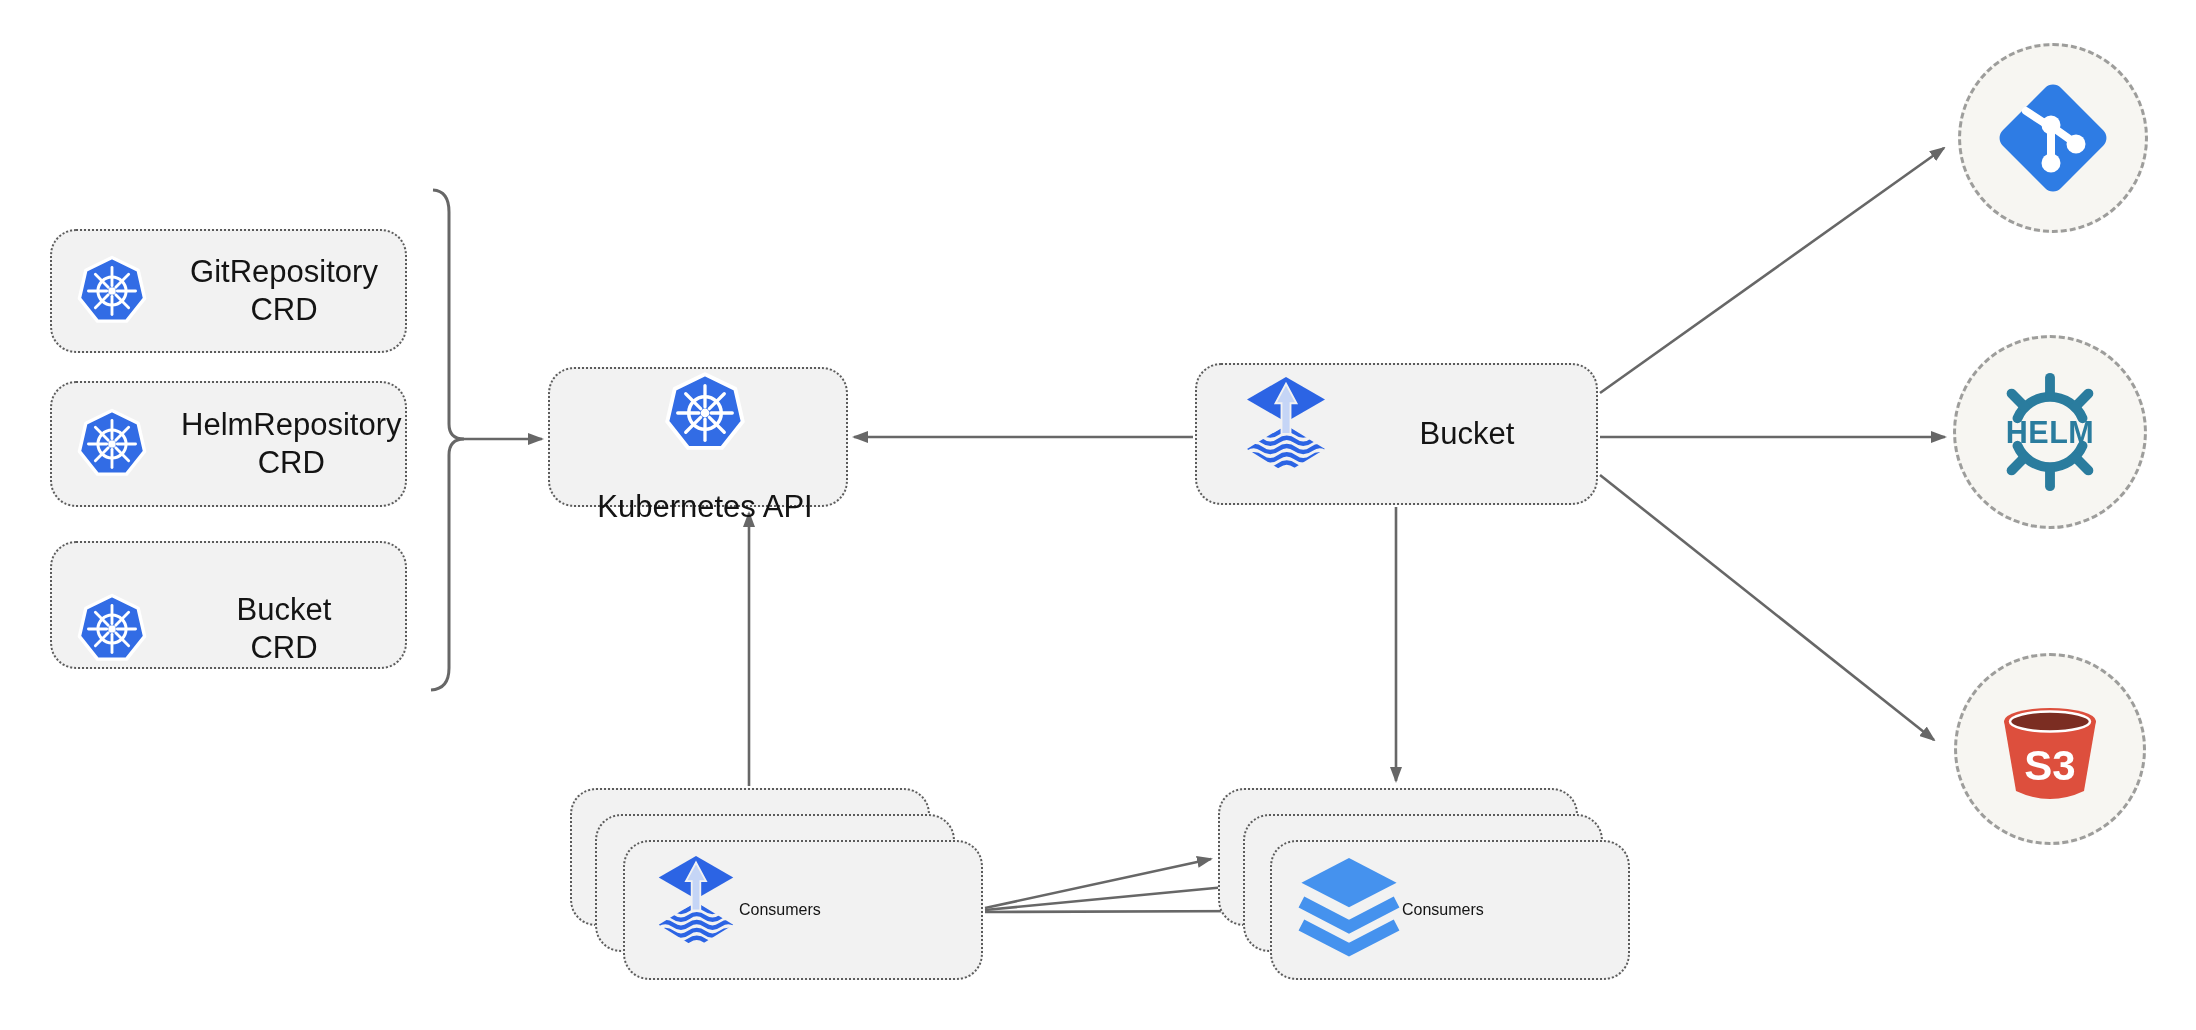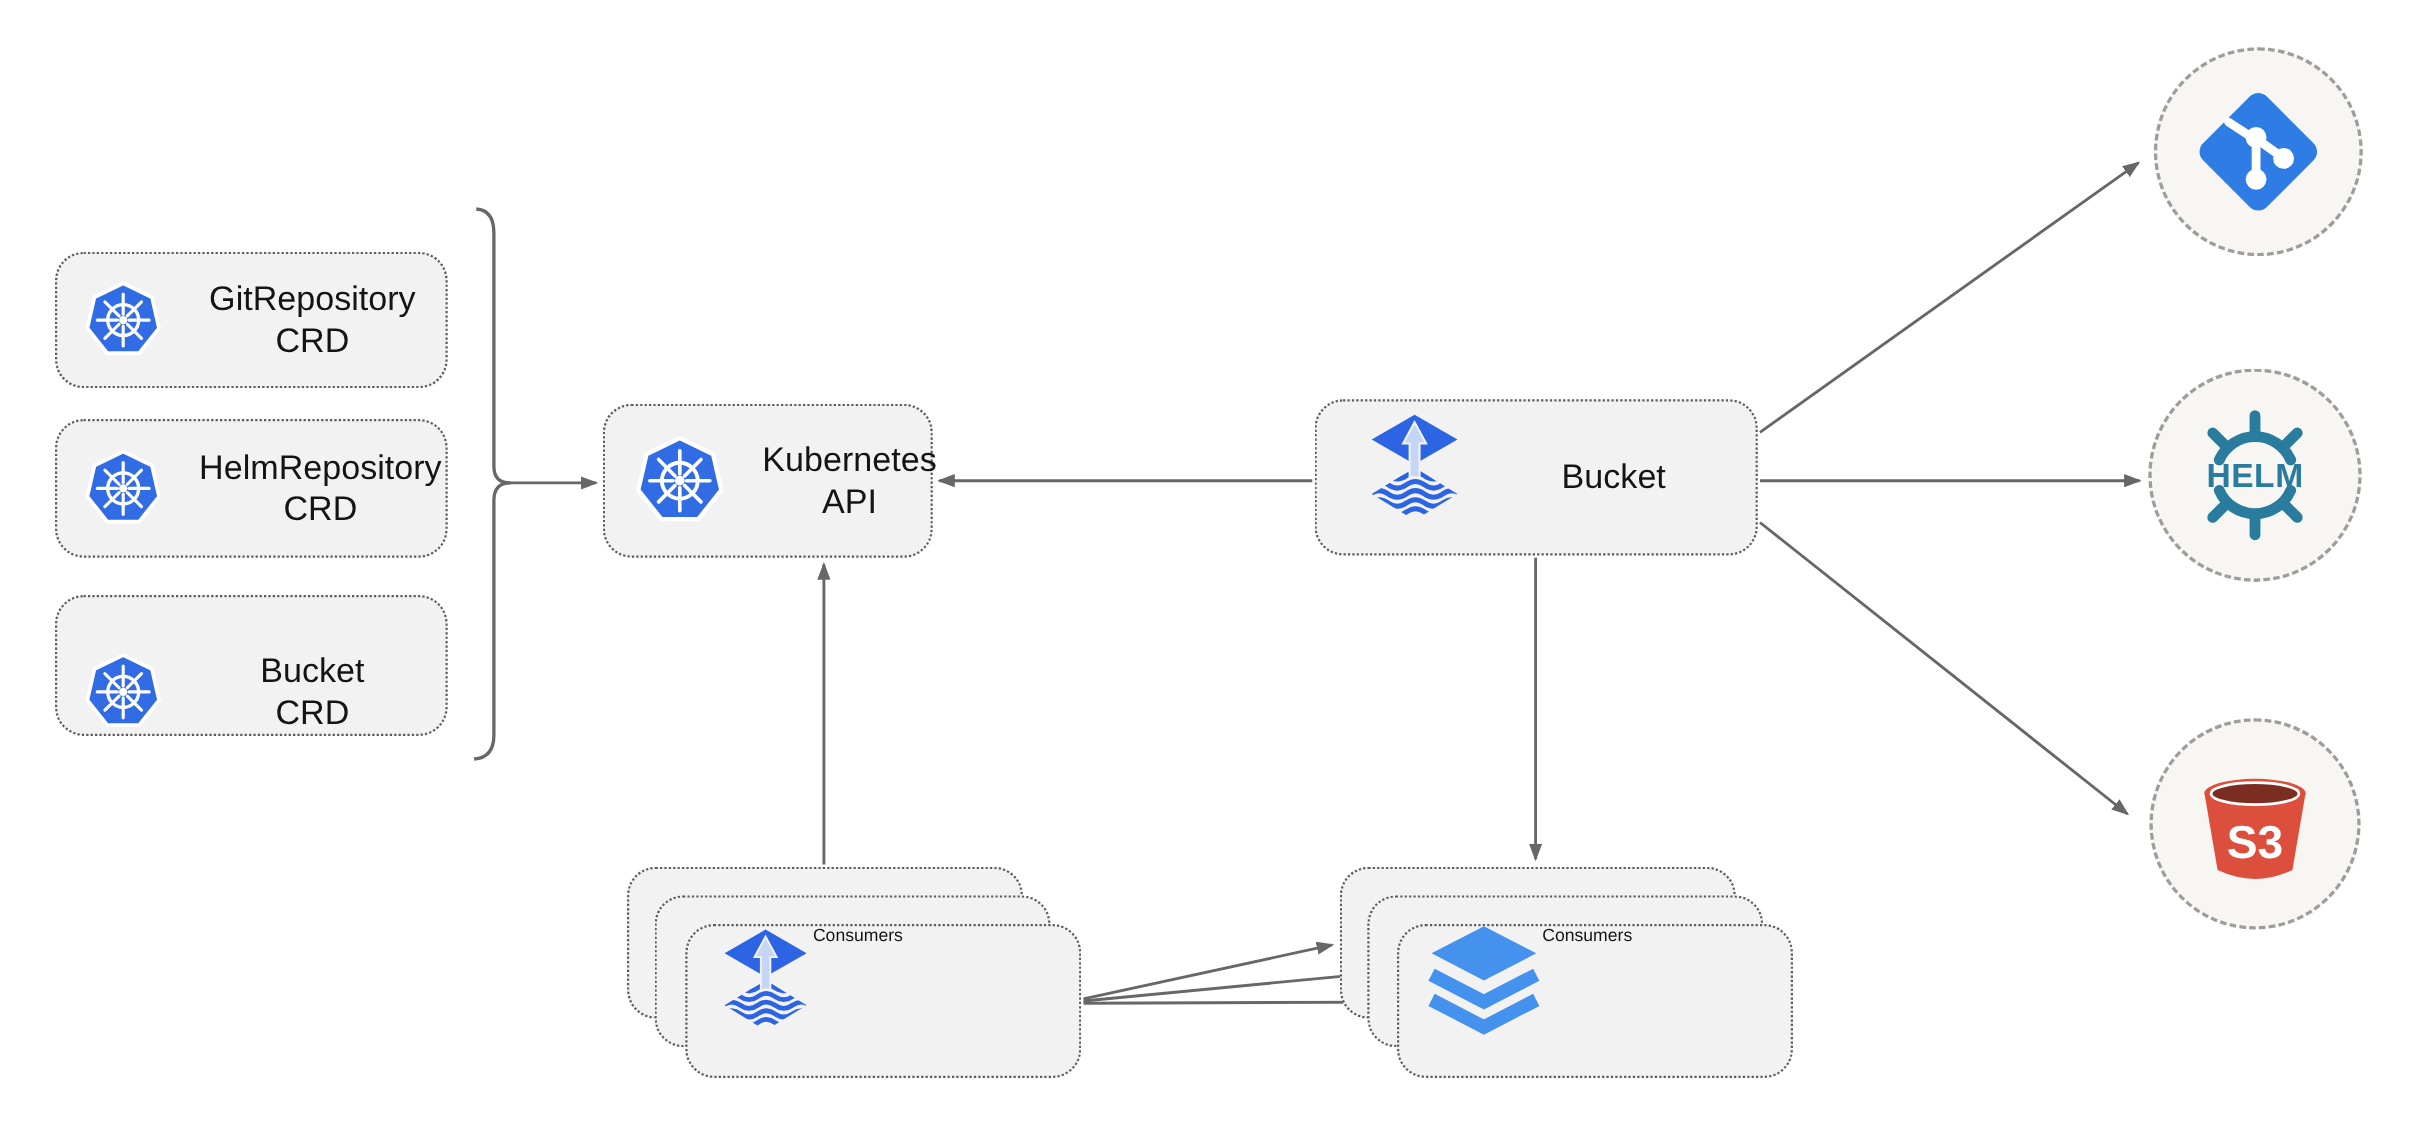--- a/index.html
+++ b/index.html
@@ -20,21 +20,21 @@
   .node{
     position:absolute;z-index:2;background:var(--box_fill);
     border:2.5px dotted var(--box_border);border-radius:26px;
     display:flex;align-items:center;gap:31px;
   }
   .node .label{flex:1;text-align:center;font-size:31px;line-height:38px;color:var(--text);}
   .stack{position:absolute;z-index:2;}
   .stack .sbox{
     position:absolute;background:var(--box_fill);
     border:2.5px dotted var(--box_border);border-radius:26px;
-    display:flex;
+    display:flex;align-items:center;
   }
   .circle{
     position:absolute;z-index:2;background:var(--circle_fill);
     border:3px dashed var(--circle_border);border-radius:50%;
     display:flex;align-items:center;justify-content:center;
   }
   .icon{flex:none;display:block;}
   
   .f-k8s{fill:var(--k8s_blue);} .f-white{fill:#fff;}
   .s-white{stroke:#fff;fill:none;}
@@ -171,21 +171,21 @@
   <div class="node" style="left:50px;top:541px;width:357px;height:128px;padding:0 18px 0 22px;align-items:flex-end;">
     <svg class="icon" width="76" height="76">
         <use href="#k8s-logo"></use>
       </svg>
     <div class="label">
       <div>Bucket</div>
       <div>CRD</div>
     </div>
   </div>
 
-  <div class="node" style="left:548px;top:367px;width:300px;height:140px;padding:0 10px 0 24px;">
+  <div class="node" style="left:548px;top:367px;width:300px;height:140px;padding:0 10px 0 24px;flex-direction:column;">
     <svg class="icon" width="88" height="88">
         <use href="#k8s-logo"></use>
       </svg>
     <div class="label">Kubernetes API</div>
   </div>
 
   <div class="node" style="left:1195px;top:363px;width:403px;height:142px;padding:0 24px 0 44px;">
     <svg class="icon" width="90" height="120">
         <use href="#flux-logo"></use>
       </svg>

